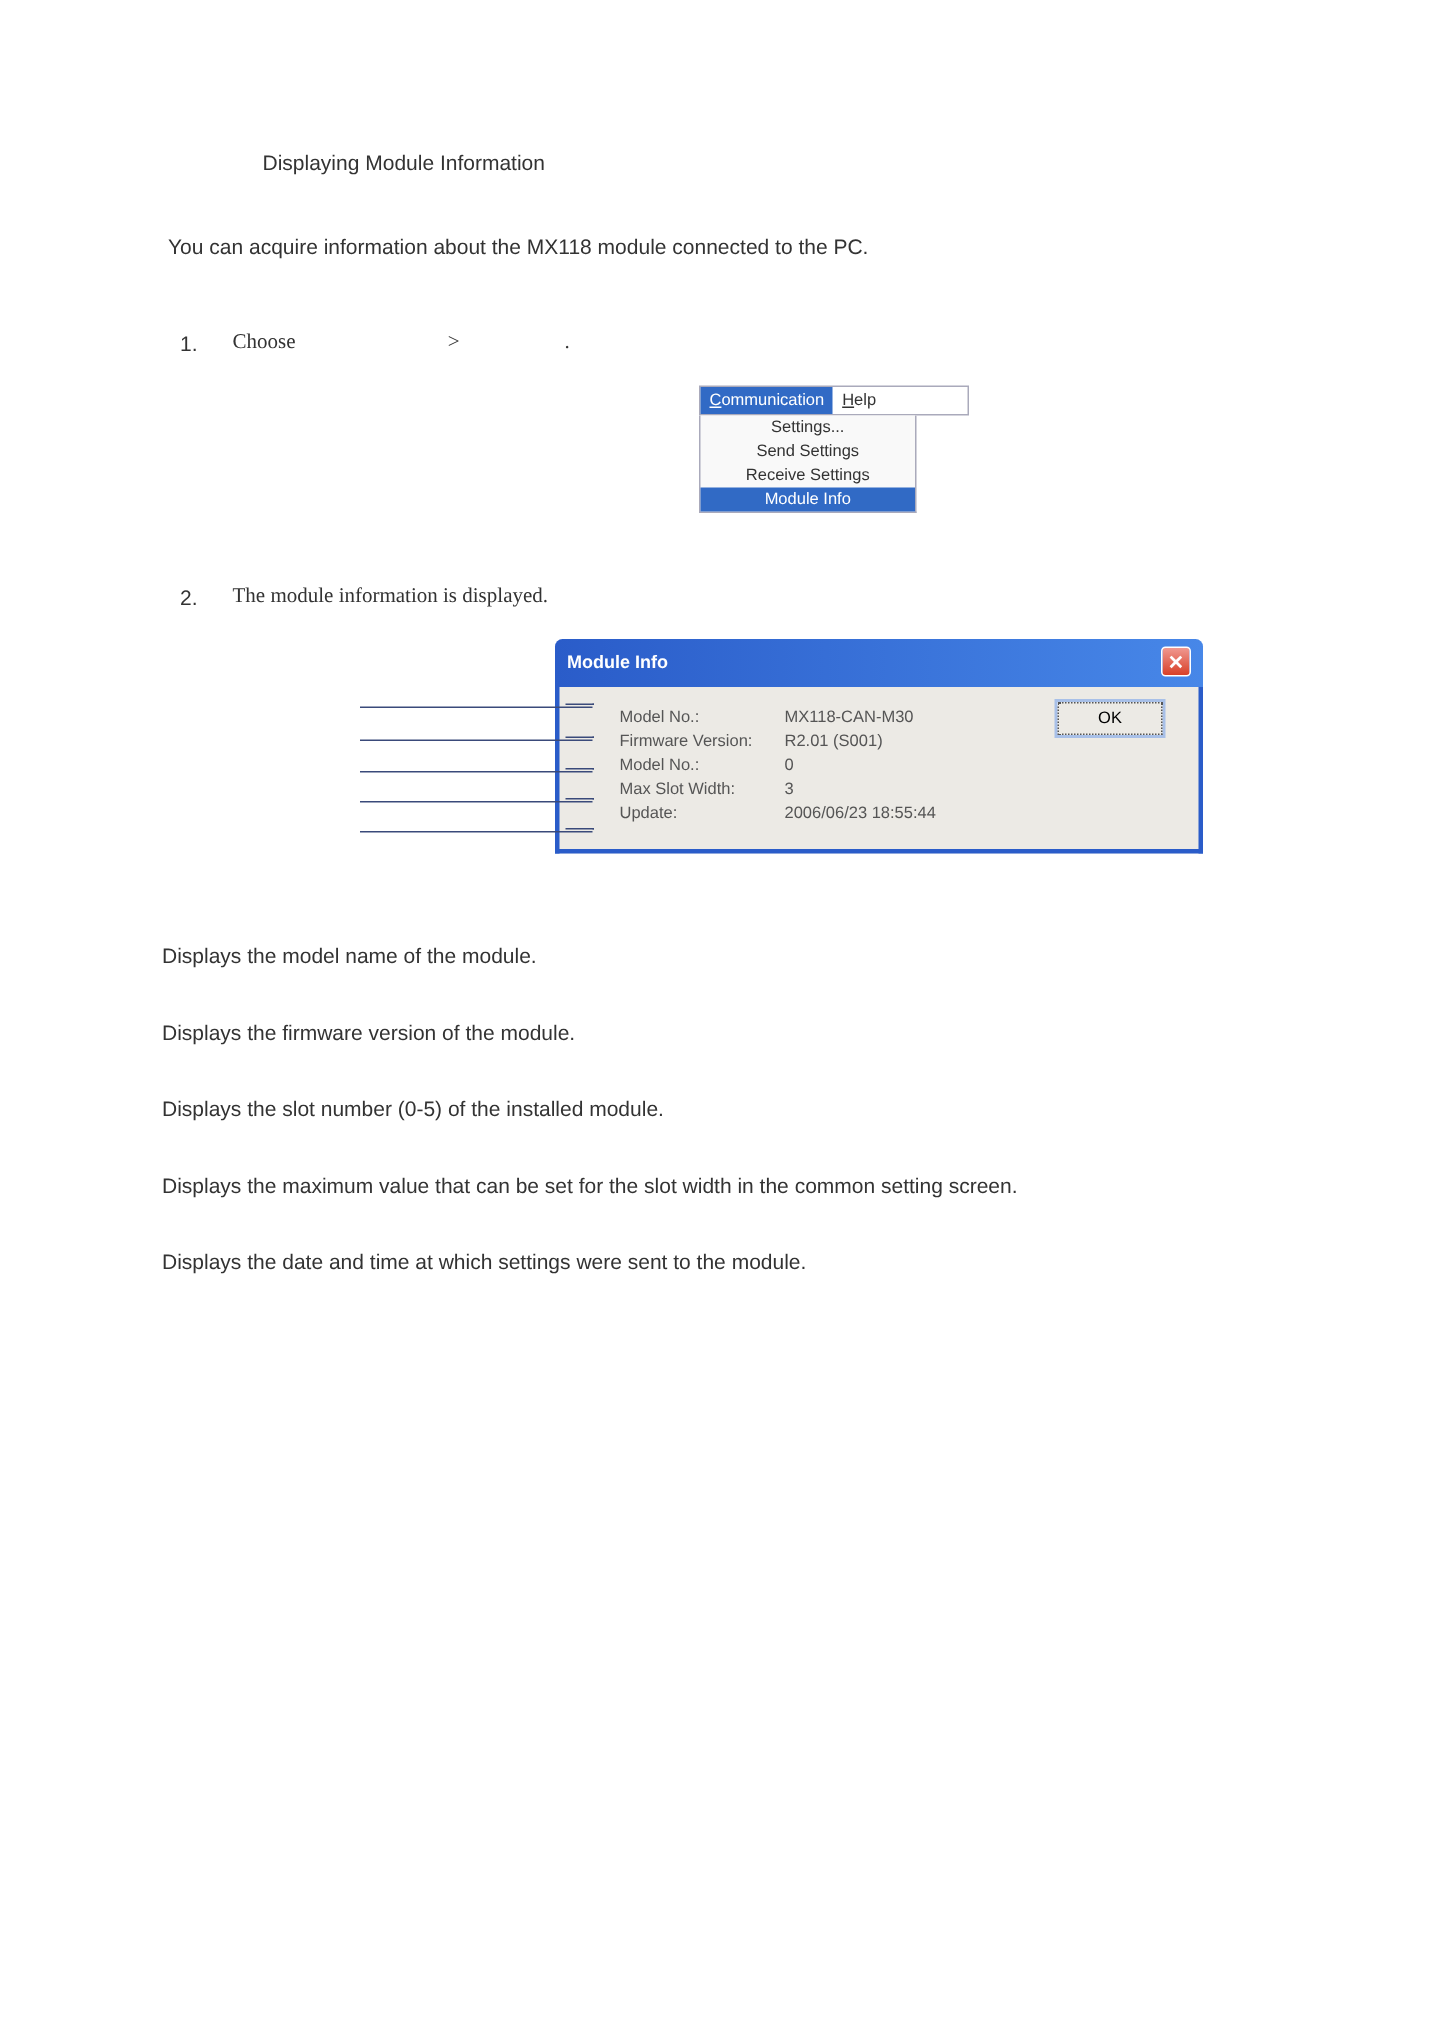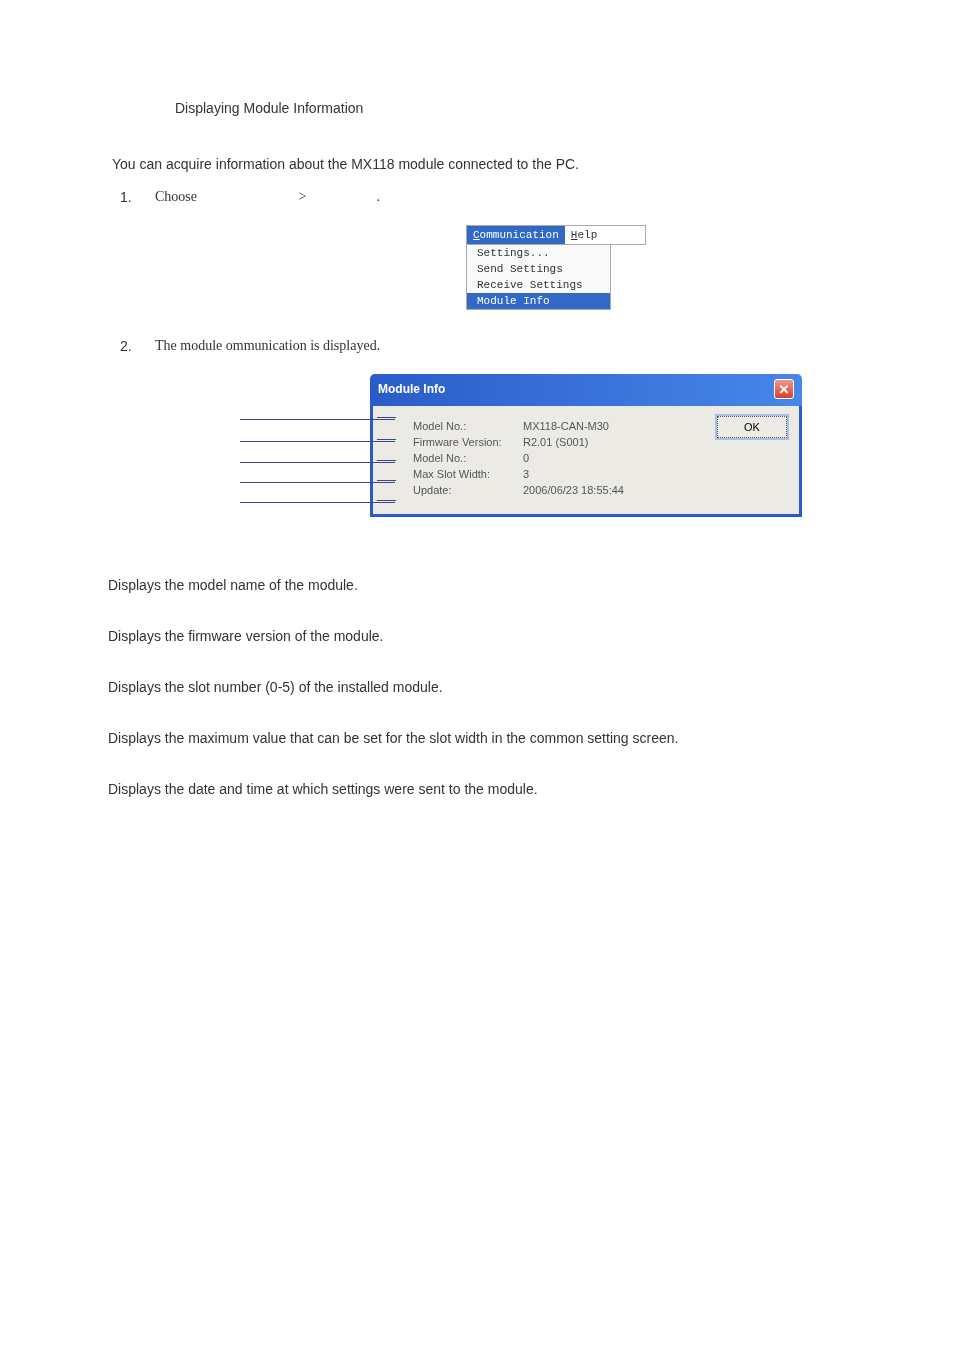--- a/index.html
+++ b/index.html
@@ -15,38 +15,38 @@
       width: 954px;
       padding: 100px 60px 60px 60px;
     }
     .section-title {
       font-weight: 500;
       margin-left: 115px;
       margin-bottom: 40px;
     }
     .intro-text {
       margin-left: 52px;
-      margin-bottom: 17px;
+      margin-bottom: 49px;
     }
     .step-row {
       display: flex;
       margin-left: 60px;
       margin-bottom: 20px;
     }
     .step-num {
       width: 35px;
     }
     .step-text {
       flex: 1;
       font-family: Liberation Serif, serif;
     }
     .menu-image {
-      margin: 20px 0 28px 406px;
+      margin: 20px 0 48px 406px;
       width: 180px;
-      font-family: Liberation Mono, monospace;
+      font-family: Liberation Sans, sans-serif;
       font-size: 11px;
     }
     .menu-bar {
       display: flex;
       border: 1px solid #aab;
     }
     .menu-bar-item {
       padding: 3px 6px;
     }
     .menu-bar-item.selected {
@@ -57,20 +57,21 @@
       text-decoration: underline;
     }
     .menu-dropdown {
       background: #f9f9f9;
       border: 1px solid #aab;
       border-top: none;
       width: 145px;
     }
     .menu-dropdown-item {
       padding: 2px 10px;
+      text-align: center;
     }
     .menu-dropdown-item.highlighted {
       background: #316ac5;
       color: #fff;
     }
     .dialog-image {
       margin: 20px 0 60px 310px;
       width: 432px;
       position: relative;
     }
@@ -117,21 +118,21 @@
     .dialog-label {
       width: 110px;
       color: #555;
     }
     .dialog-value {
       color: #555;
       flex: 1;
     }
     .ok-btn {
       position: absolute;
-      right: 12px;
+      right: 24px;
       top: 10px;
       width: 70px;
       height: 22px;
       background: #eceae5;
       border: 1px solid #888;
       font-size: 11px;
       font-family: Tahoma, sans-serif;
       border: 1px dotted #555;
       box-shadow: 0 0 0 2px #a8c0e8;
     }
@@ -185,21 +186,21 @@
   <div class="menu-dropdown">
     <div class="menu-dropdown-item">Settings...</div>
     <div class="menu-dropdown-item">Send Settings</div>
     <div class="menu-dropdown-item">Receive Settings</div>
     <div class="menu-dropdown-item highlighted">Module Info</div>
   </div>
 </div>
 
 <div class="step-row">
   <div class="step-num">2.</div>
-  <div class="step-text">The module ommunication is displayed.</div>
+  <div class="step-text">The module information is displayed.</div>
 </div>
 
 <div class="dialog-image">
   <div class="callout-line" style="left:-130px; top:45px; width:155px;"></div>
   <div class="callout-line" style="left:-130px; top:67px; width:155px;"></div>
   <div class="callout-line" style="left:-130px; top:88px; width:155px;"></div>
   <div class="callout-line" style="left:-130px; top:108px; width:155px;"></div>
   <div class="callout-line" style="left:-130px; top:128px; width:155px;"></div>
   <div class="dialog-titlebar">
     <span>Module Info</span>

